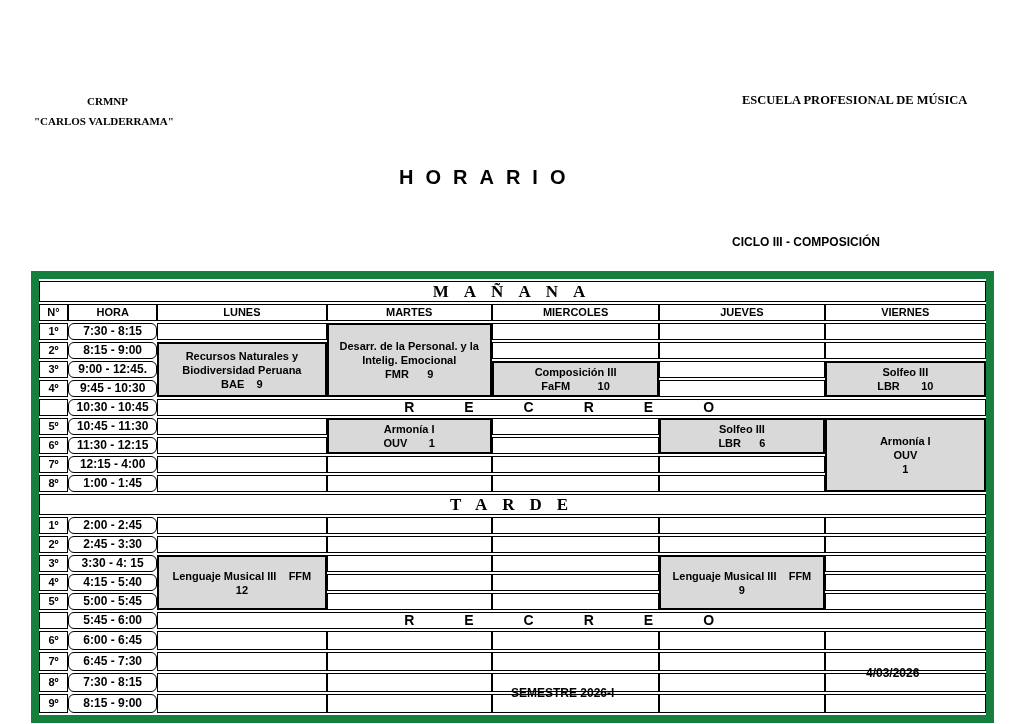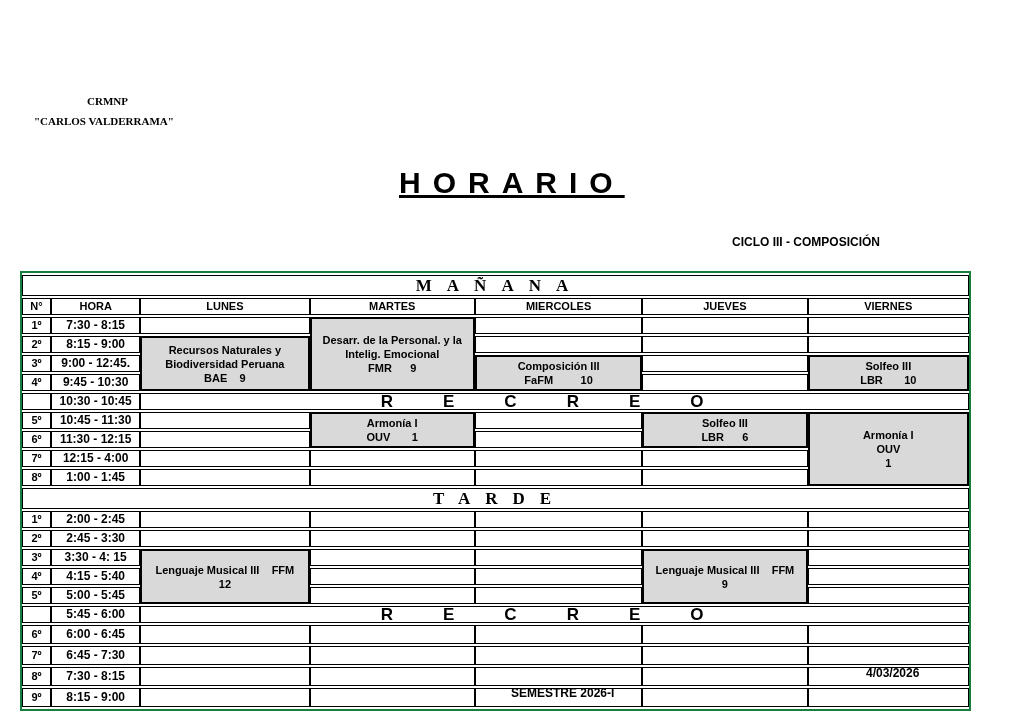--- a/index.html
+++ b/index.html
@@ -4,48 +4,49 @@
 <style>
   html,body{margin:0;padding:0;background:#ffffff;}
   .page{position:relative;width:1024px;height:724px;background:#ffffff;overflow:hidden;
         font-family:"Liberation Sans", sans-serif;color:#000;}
   .abs{position:absolute;white-space:nowrap;text-align:right;}
   .serif{font-family:"Liberation Serif", serif;}
 
   .acronym{left:87px;top:95px;font-size:11px;font-weight:bold;}
   .institution{left:34px;top:115px;font-size:11px;font-weight:bold;}
   .school{left:742px;top:93px;font-size:12.5px;font-weight:bold;}
-  .title{left:399px;top:166px;font-size:30px;font-weight:bold;letter-spacing:12px;text-decoration:underline;}
+  .title{left:399px;top:166px;font-size:20px;font-weight:bold;letter-spacing:12px;}
   .cycle{left:732px;top:235px;font-size:12px;font-weight:bold;}
   .semester{left:511px;top:686px;font-size:12px;font-weight:bold;}
   .docdate{left:866px;top:666px;font-size:12px;font-weight:bold;}
 
-  .table-wrap{position:absolute;left:20px;top:271px;width:947px;border:2px solid #15803d;background:#fff;}
+  .table-wrap{position:absolute;left:31px;top:271px;width:947px;border:8px solid #15803d;background:#fff;}
   table{border-collapse:separate;border-spacing:0 2px;table-layout:fixed;width:100%;}
   td{border:1px solid #000;padding:0;text-align:center;vertical-align:middle;
      font-weight:bold;font-size:11px;overflow:hidden;line-height:13px;}
 
   tr.band td{font-family:"Liberation Serif", serif;font-size:17px;letter-spacing:15px;
              text-indent:8px;height:19px;}
   tr.colhead td{height:15px;font-size:11px;}
   tr.slot td{height:15px;}
   tr.tall td{height:17px;}
-  td.hora{font-size:12px;}
+  td.hora{font-size:12px;border-radius:6px;}
   td.num{font-size:11px;}
   td.course{background:var(--course-bg,#D9D9D9);white-space:pre-wrap;line-height:14px;
             border-width:2px;}
-  td.recess{font-size:17px;letter-spacing:50px;text-indent:25px;margin-left:24px;}
+  td.recess{font-size:14px;letter-spacing:50px;text-indent:25px;margin-left:24px;}
 </style>
 </head>
 <body>
 
 <div class="page">
 
   <div class="abs serif acronym">CRMNP</div>
   <div class="abs serif institution">"CARLOS VALDERRAMA"</div>
+  <div class="abs serif school">ESCUELA PROFESIONAL DE MÚSICA</div>
   <div class="abs title">HORARIO</div>
   <div class="abs cycle">CICLO III  -  COMPOSICIÓN</div>
 
   <div class="table-wrap">
     <table>
       <colgroup>
         <col style="width:29px">
           <col style="width:89px">
           <col style="width:169px">
         <col style="width:165px">

